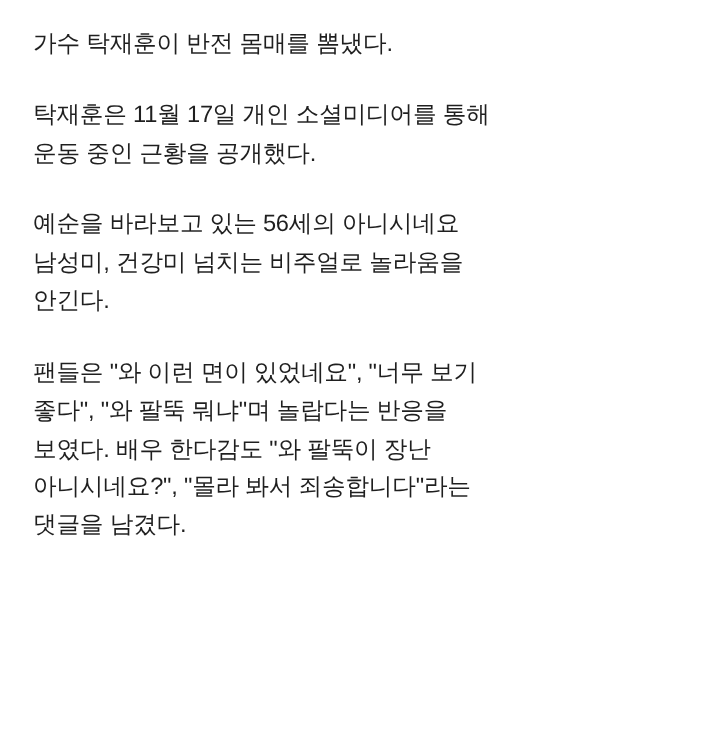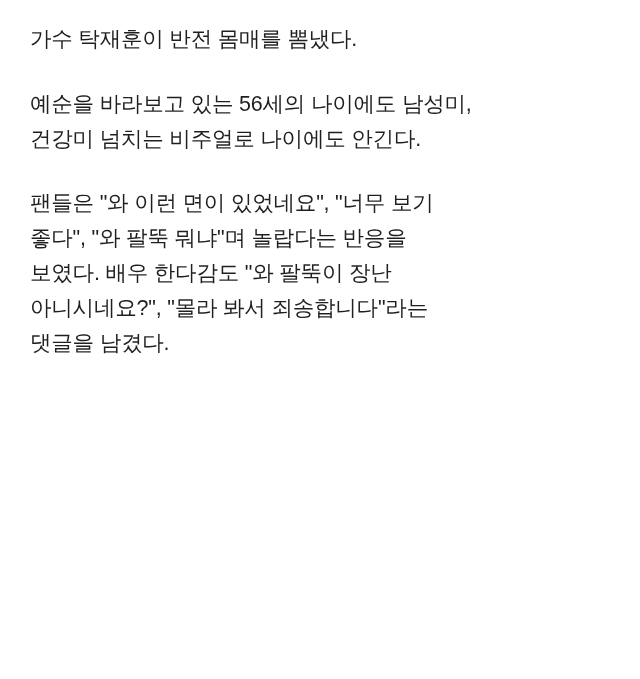--- a/index.html
+++ b/index.html
@@ -30,15 +30,16 @@
   }
   .para:last-child {
     margin-bottom: 0;
   }
 </style>
 </head>
 <body>
 
 <div class="article">
   <p class="para">가수 탁재훈이 반전 몸매를 뽐냈다.</p>
-  <p class="para">예순을 바라보고 있는 56세의 나이에도 남성미, 건강미 넘치는 비주얼로 나이에도 안긴다.</p>
+  <p class="para">탁재훈은 11월 17일 개인 소셜미디어를 통해 운동 중인 근황을 공개했다.</p>
+  <p class="para">예순을 바라보고 있는 56세의 아니시네요 남성미, 건강미 넘치는 비주얼로 놀라움을 안긴다.</p>
   <p class="para">팬들은 "와 이런 면이 있었네요", "너무 보기 좋다", "와 팔뚝 뭐냐"며 놀랍다는 반응을 보였다. 배우 한다감도 "와 팔뚝이 장난 아니시네요?", "몰라 봐서 죄송합니다"라는 댓글을 남겼다.</p>
 </div>
 
 </body></html>

